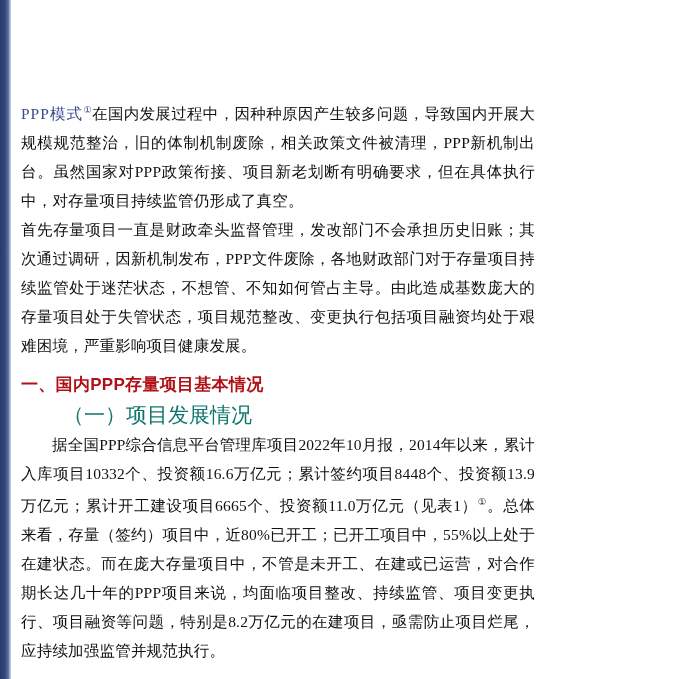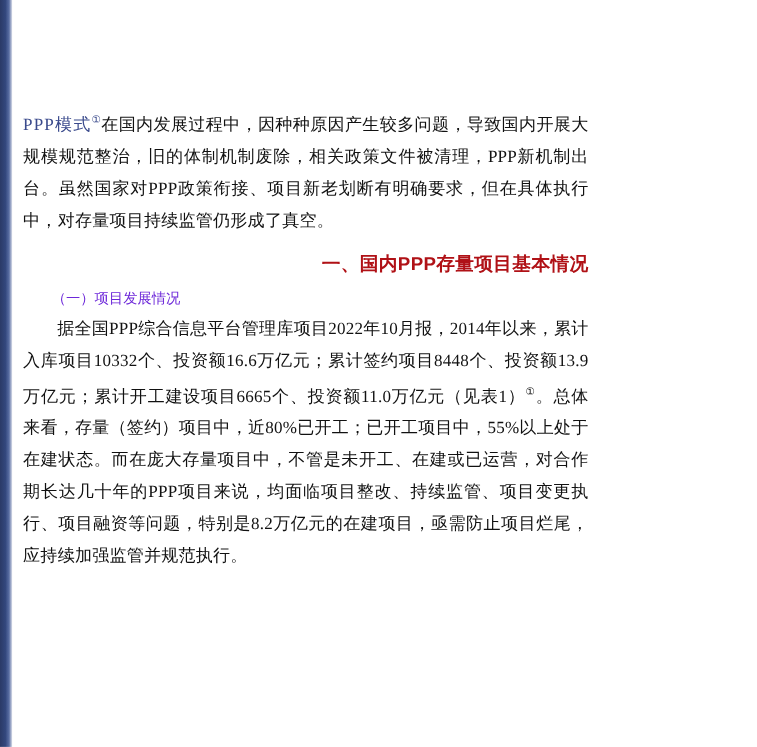--- a/index.html
+++ b/index.html
@@ -76,44 +76,44 @@
   }
   .section-heading {
     margin: 11px 0 2px 0;
     padding: 0 14px 0 10px;
     font-size: 17px;
     font-weight: bold;
     color: #b01116;
     font-family: "Liberation Sans", "DejaVu Sans", sans-serif;
     letter-spacing: 0.3px;
     line-height: 28px;
-    text-align: right;
   }
   .sub-heading {
     margin: 0 0 0 0;
     padding: 0 14px 0 10px;
-    font-size: 13px;
+    font-size: 21px;
     line-height: 29px;
     text-indent: 2em;
-    color: #6d28d9;
+    color: #0f766e;
   }
 </style>
 </head>
 <body>
 
 <div class="page">
 
   <div class="gutter-bar"></div>
 
   <div class="content">
 
     <p class="para body-text p-first">
       <span class="lead-term">PPP模式</span><span class="sup">①</span><span>在国内发展过程中，因种种原因产生较多问题，导致国内开展大规模规范整治，旧的体制机制废除，相关政策文件被清理，PPP新机制出台。虽然国家对PPP政策衔接、项目新老划断有明确要求，但在具体执行中，对存量项目持续监管仍形成了真空。</span>
     </p>
 
+    <p class="para body-text">首先存量项目一直是财政牵头监督管理，发改部门不会承担历史旧账；其次通过调研，因新机制发布，PPP文件废除，各地财政部门对于存量项目持续监管处于迷茫状态，不想管、不知如何管占主导。由此造成基数庞大的存量项目处于失管状态，项目规范整改、变更执行包括项目融资均处于艰难困境，严重影响项目健康发展。</p>
 
     <h2 class="section-heading">一、国内PPP存量项目基本情况</h2>
 
 
     <p class="sub-heading">（一）项目发展情况</p>
 
     <p class="para body-text indent2">
       <span>据全国PPP综合信息平台管理库项目2022年10月报，2014年以来，累计入库项目10332个、投资额16.6万亿元；累计签约项目8448个、投资额13.9万亿元；累计开工建设项目6665个、投资额11.0万亿元（见表1）</span><span class="sup-dark">①</span><span>。总体来看，存量（签约）项目中，近80%已开工；已开工项目中，55%以上处于在建状态。而在庞大存量项目中，不管是未开工、在建或已运营，对合作期长达几十年的PPP项目来说，均面临项目整改、持续监管、项目变更执行、项目融资等问题，特别是8.2万亿元的在建项目，亟需防止项目烂尾，应持续加强监管并规范执行。</span>
     </p>
 

